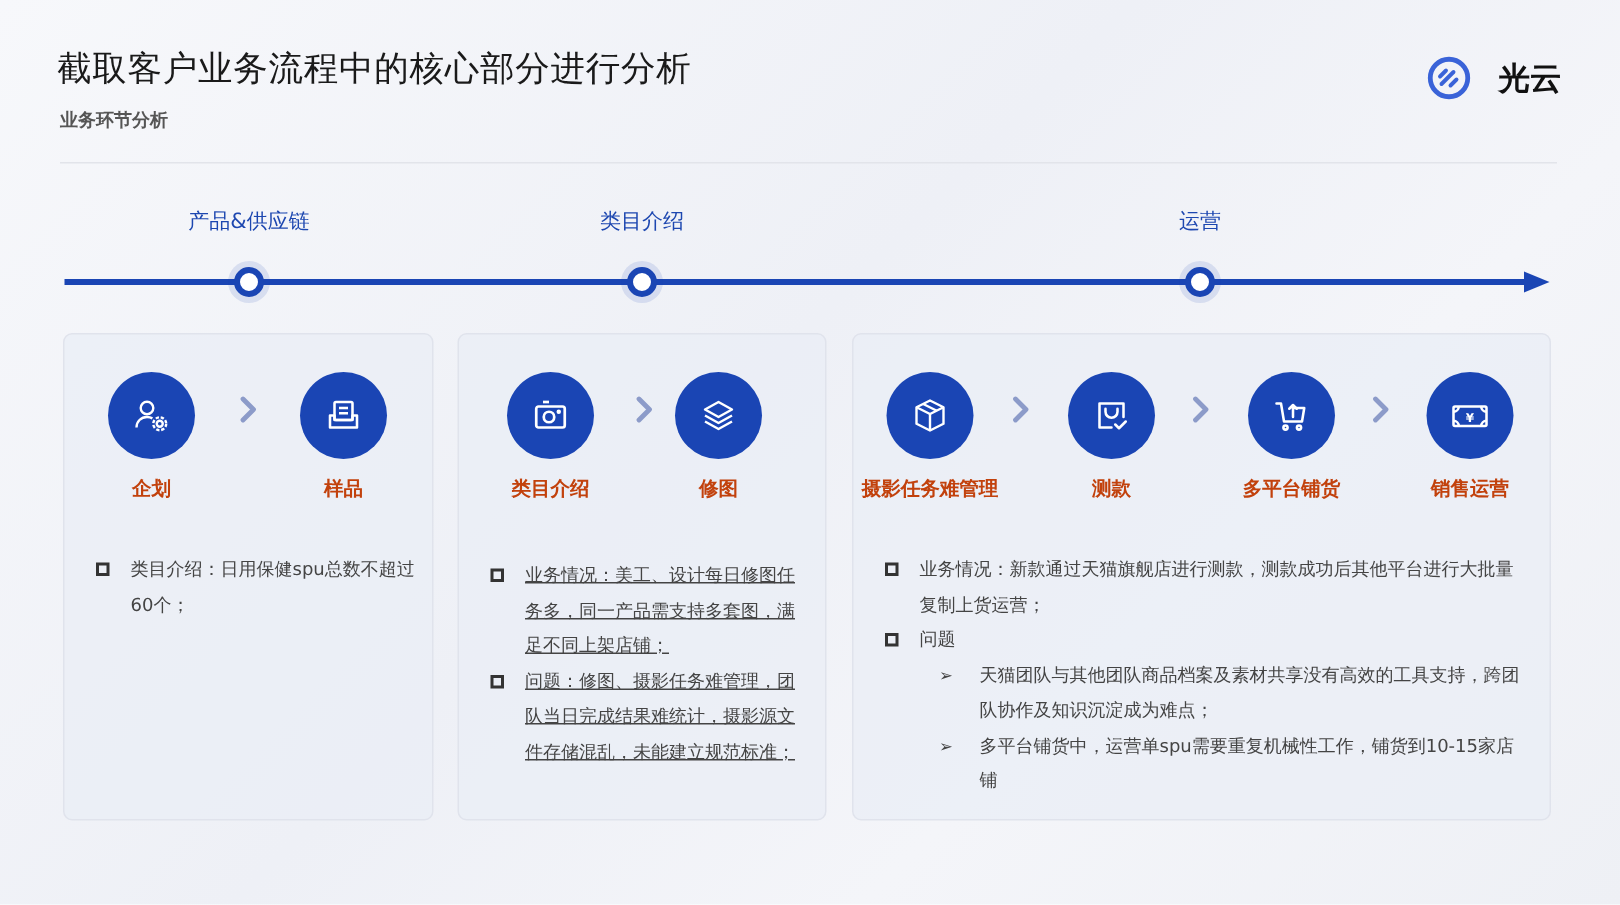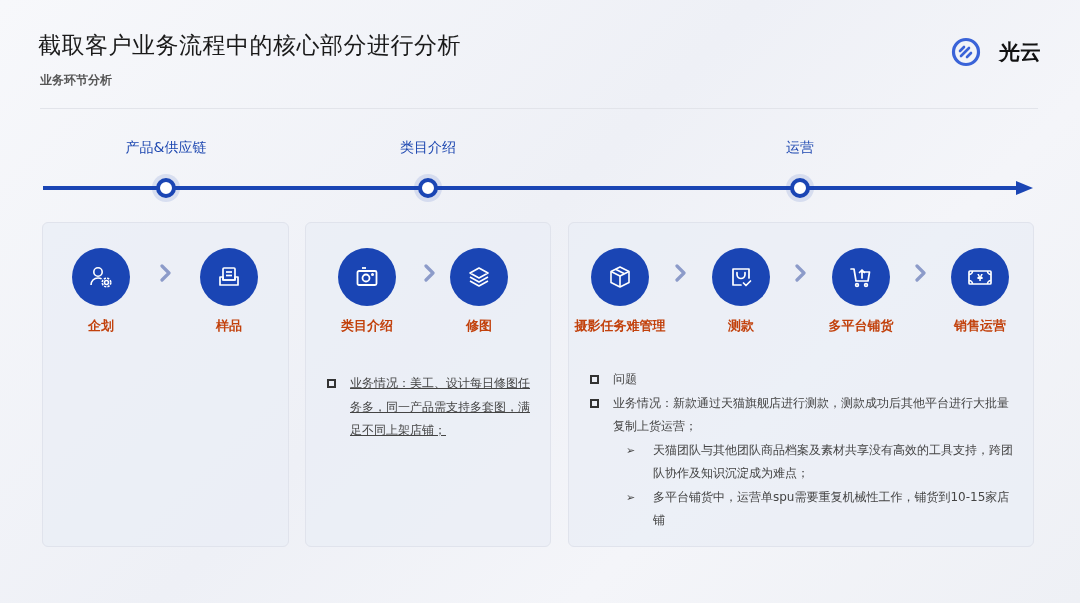--- a/index.html
+++ b/index.html
@@ -200,24 +200,26 @@
     <svg width="28" height="26" viewBox="0 0 28 26" fill="none" stroke="#fff" stroke-width="1.7" stroke-linejoin="round">
       <rect x="3" y="7" width="22" height="13" rx="1"></rect>
       <path d="M3 10.5a3.5 3.5 0 0 0 3.5-3.5M25 10.5A3.5 3.5 0 0 1 21.5 7M3 16.5A3.5 3.5 0 0 1 6.5 20M25 16.5a3.5 3.5 0 0 0-3.5 3.5"></path>
       <text x="14" y="17" text-anchor="middle" font-size="8" font-weight="bold" fill="#fff" stroke="none" font-family="DejaVu Sans, sans-serif">¥</text>
     </svg>
   </div>
   <div class="step-label">销售运营</div>
 </div>
 
 <div class="list" style="left:62px; top:368px; width:215px;">
+  <div class="item"><span class="bullet"></span><span>类目介绍：日用保健spu总数不超过60个；</span></div>
 </div>
 
 <div class="list" style="left:325px; top:372px; width:212px;text-decoration:underline;">
   <div class="item"><span class="bullet"></span><span>业务情况：美工、设计每日修图任务多，同一产品需支持多套图，满足不同上架店铺；</span></div>
+  <div class="item"><span class="bullet"></span><span>问题：修图、摄影任务难管理，团队当日完成结果难统计，摄影源文件存储混乱，未能建立规范标准；</span></div>
 </div>
 
 <div class="list" style="left:588px; top:368px; width:430px;">
+  <div class="item"><span class="bullet"></span><span>业务情况：新款通过天猫旗舰店进行测款，测款成功后其他平台进行大批量复制上货运营；</span></div>
   <div class="item"><span class="bullet"></span><span>问题</span></div>
-  <div class="item"><span class="bullet"></span><span>业务情况：新款通过天猫旗舰店进行测款，测款成功后其他平台进行大批量复制上货运营；</span></div>
   <div class="sub"><span class="arrow">➢</span><span>天猫团队与其他团队商品档案及素材共享没有高效的工具支持，跨团队协作及知识沉淀成为难点；</span></div>
   <div class="sub"><span class="arrow">➢</span><span>多平台铺货中，运营单spu需要重复机械性工作，铺货到10-15家店铺</span></div>
 </div>
 
 </body></html>

